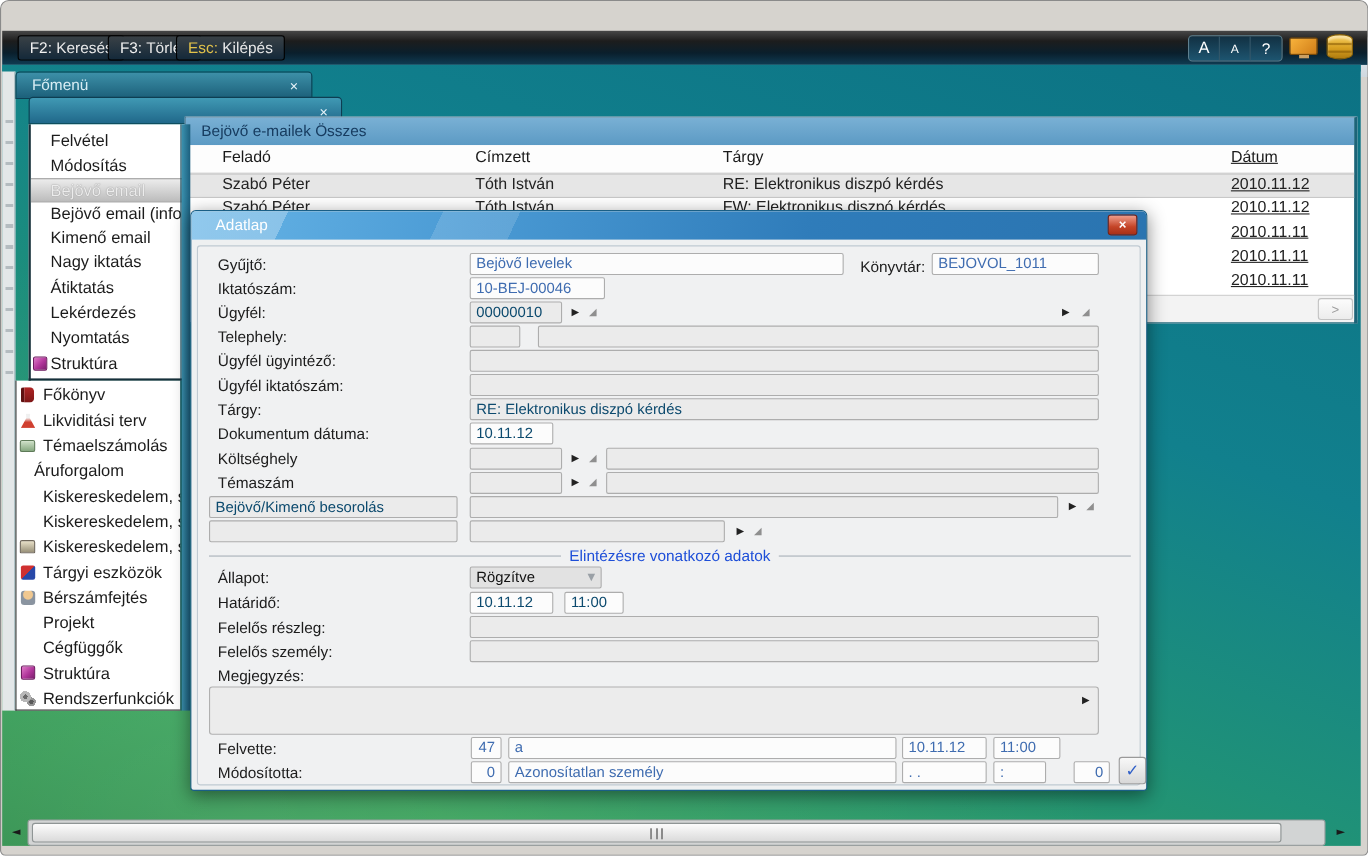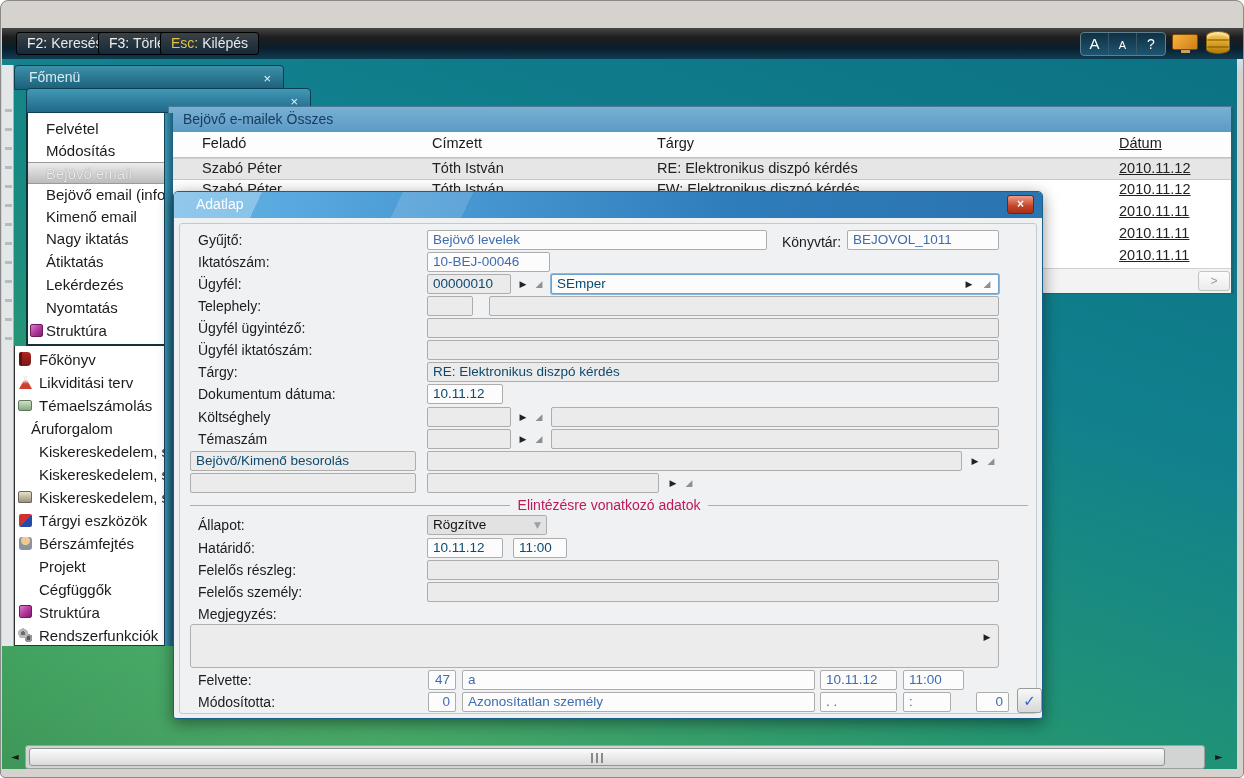--- a/index.html
+++ b/index.html
@@ -130,21 +130,21 @@
   .fld.num{text-align:right;}
   .fld.focus{box-shadow:0 0 0 1px #8cb8dc;border-color:#6ea2cc;}
   .arr{position:absolute;width:14px;height:20px;font-size:9px;line-height:20px;text-align:center;
     color:#222;cursor:pointer;font-family:"DejaVu Sans",sans-serif;}
   .arr.tri{color:#8f8f8f;}
   .dd{position:absolute;height:20px;border:1px solid #adadad;border-radius:2px;background:#e2e2e2;
     font-size:13.5px;line-height:18px;padding:0 5px;color:#111;cursor:pointer;}
   .dd .caret{position:absolute;right:5px;top:0;color:#9aa0a6;font-size:9px;line-height:19px;font-family:"DejaVu Sans",sans-serif;}
   .section{position:absolute;left:16px;top:305px;width:838px;height:16px;display:flex;align-items:center;gap:8px;}
   .section .line{flex:1;height:1px;background:#a8b0b8;}
-  .section .txt{color:#be185d;font-size:14px;white-space:nowrap;}
+  .section .txt{color:#1d4ed8;font-size:14px;white-space:nowrap;}
   .memo{position:absolute;left:16px;top:432px;width:809px;height:44px;background:#ececec;border:1px solid #b0b0b0;border-radius:3px;}
   .memo .arr{right:4px;top:2px;left:auto;}
   .okbtn{position:absolute;left:843px;top:496px;width:25px;height:25px;border:1px solid #9a9a9a;border-radius:3px;
     background:linear-gradient(#f8f8f8,#d8d8d8);color:#2f5fc8;font-size:15px;font-weight:bold;
     text-align:center;line-height:23px;cursor:pointer;}
 
   
   .hsb-arrow{position:absolute;color:#1a1a1a;font-size:10px;z-index:2;cursor:pointer;font-family:"DejaVu Sans",sans-serif;}
   .hsb-track{position:absolute;left:24px;top:744px;width:1180px;height:24px;background:#d2d4d4;
     border:1px solid #9aa0a0;border-radius:3px;z-index:2;}
@@ -312,21 +312,20 @@
     <div class="lbl" style="left:608px;top:40px;">Könyvtár:</div>
     <div class="fld blue" style="left:673px;top:38px;width:152px;">BEJOVOL_1011</div>
 
     <div class="lbl" style="left:24px;top:60px;">Iktatószám:</div>
     <div class="fld blue" style="left:253px;top:60px;width:123px;">10-BEJ-00046</div>
 
     <div class="lbl" style="left:24px;top:82px;">Ügyfél:</div>
     <div class="fld dis" style="left:253px;top:82px;width:84px;">00000010</div>
     <div class="arr" style="left:342px;top:82px;">▶</div>
     <div class="arr tri" style="left:358px;top:82px;">◢</div>
-    <div class="fld focus" style="left:377px;top:82px;width:448px;">SEmper</div>
     <div class="arr" style="left:788px;top:82px;">▶</div>
     <div class="arr tri" style="left:806px;top:82px;">◢</div>
 
     <div class="lbl" style="left:24px;top:104px;">Telephely:</div>
     <div class="fld dis" style="left:253px;top:104px;width:46px;"></div>
     <div class="fld dis" style="left:315px;top:104px;width:510px;"></div>
 
     <div class="lbl" style="left:24px;top:126px;">Ügyfél ügyintéző:</div>
     <div class="fld dis" style="left:253px;top:126px;width:572px;"></div>
 

